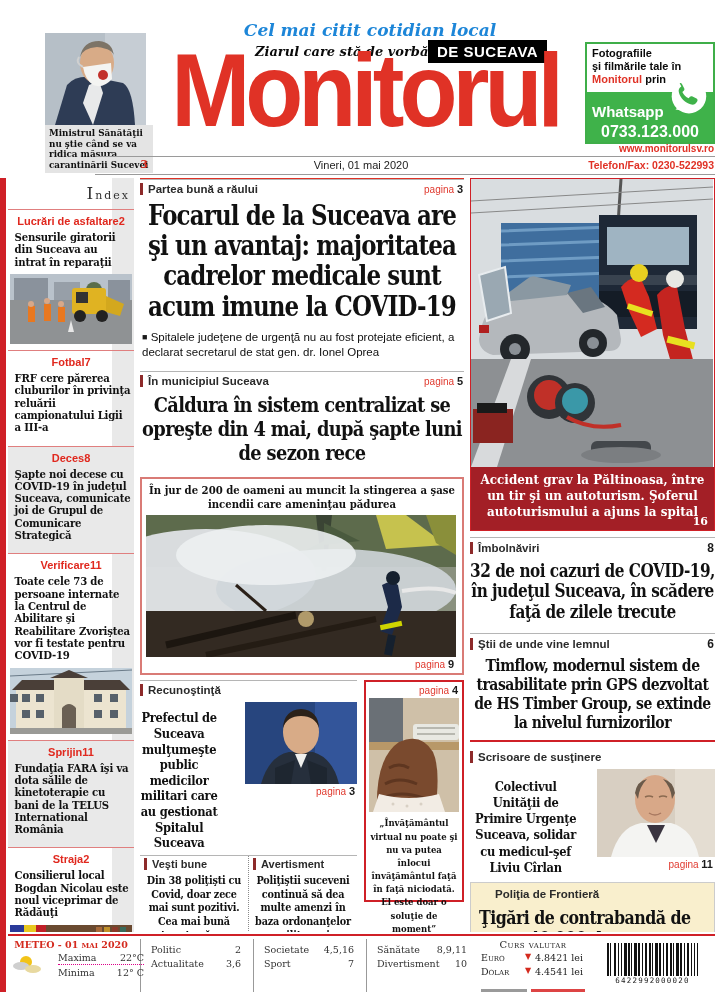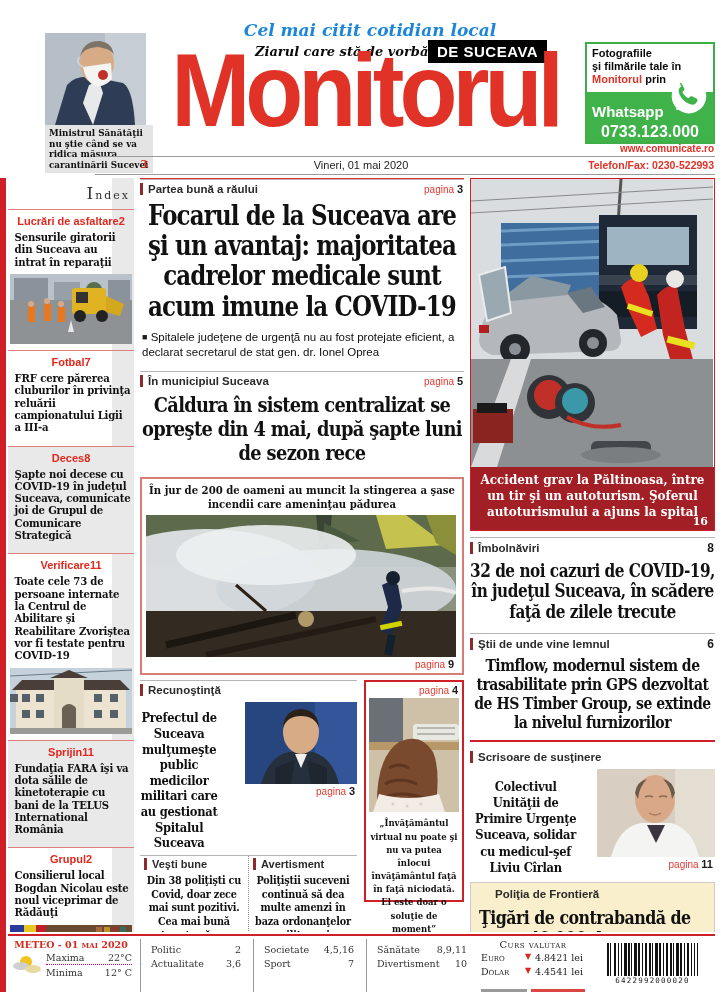--- a/index.html
+++ b/index.html
@@ -120,21 +120,21 @@
 .beige{margin-top:6px;background:#f9efcd;border:1px solid #ccc;padding:5px 8px 3px;height:92px;position:relative}
 .beige .kick{border-left:none;padding-left:16px}
 .beige-head{font-family:"DejaVu Serif",serif;font-weight:bold;font-size:18px;line-height:1.15;
   letter-spacing:-.6px;padding-top:8px}
 
 
 .footer{position:absolute;left:8px;top:934px;width:707px;height:58px;border-top:2.5px solid #cf2027;
   display:flex;align-items:stretch;padding-top:3px}
 .meteo{width:126px;position:relative;font-family:"DejaVu Serif",serif}
 .meteo-title{text-align:center;color:#d42a1e;font-weight:bold;font-size:9.5px;font-variant:small-caps}
-.meteo-row{display:flex;justify-content:space-between;font-size:9.5px;color:#333;padding:1.5px 0;width:86px;margin-left:38px}
+.meteo-row{display:flex;justify-content:space-between;font-size:9.5px;color:#333;padding:1.5px 0;width:86px;margin-left:50px}
 .meteo-row.dot{border-bottom:1px dotted #d08}
 .meteo-icon{position:absolute;left:4px;top:14px;width:32px;height:22px}
 .fcol{width:107px;border-left:1px solid #999;margin-left:6px;padding:3px 6px 0 10px;
   font-family:"DejaVu Serif",serif;font-size:9.5px;color:#333}
 .fcol-row{display:flex;justify-content:space-between;padding:1.5px 0}
 .curs{width:104px;margin-left:8px;position:relative;font-family:"DejaVu Serif",serif;padding-bottom:6px}
 .curs-title{text-align:center;font-size:10px;font-variant:small-caps;color:#222;letter-spacing:.5px}
 .curs-row{display:flex;font-size:9.5px;color:#222;padding:1.5px 0}
 .curs-row .nm{width:40px;font-variant:small-caps}
 .curs-row .ar{color:#d42a1e;font-size:8px;width:14px;text-align:center}
@@ -185,21 +185,21 @@
         <svg width="46" height="46" viewBox="0 0 48 48">
           <circle cx="25" cy="21" r="18" fill="#fff"></circle>
           <polygon points="11,35 18,28 24,37" fill="#fff"></polygon>
           <path d="M17 11c-2 1.2-3.2 3.2-2.6 5.8 1.3 6.2 6.8 11.7 13 13 2.6.6 4.6-.6 5.8-2.6l.6-1.2c.4-.9 0-1.9-.9-2.4l-4.7-2.4c-.8-.4-1.7-.1-2.2.5l-1.3 1.5c-2.9-1.4-5.2-3.7-6.6-6.6l1.5-1.3c.6-.5.9-1.4.5-2.2l-2.4-4.7c-.5-.9-1.5-1.3-2.4-.9z" fill="#3fb24a"></path>
         </svg>
       </div>
       <div class="wa-phone">0733.123.000</div>
     </div>
   </div>
 
-  <div class="site">www.comunicate.ro</div>
+  <div class="site">www.monitorulsv.ro</div>
   <div class="mline1"></div>
   <div class="mdate">Vineri, 01 mai 2020</div>
   <div class="fax">Telefon/Fax: 0230-522993</div>
   <div class="mline2"></div>
 
   <div class="redbar"></div>
   <div class="sb-strip"></div>
 
   <div class="sidebar">
     <div class="idx-title">Index</div>
@@ -283,21 +283,21 @@
     <div class="sb-item gray">
       <div class="sb-cat">
         <span>Sprijin</span>
         <span>11</span>
       </div>
       <div class="sb-head cx cx92">Fundaţia FARA îşi va dota sălile de kinetoterapie cu bani de la TELUS International România</div>
     </div>
 
     <div class="sb-item">
       <div class="sb-cat">
-        <span>Grupul</span>
+        <span>Straja</span>
         <span>2</span>
       </div>
       <div class="sb-head cx cx92">Consilierul local Bogdan Nicolau este noul viceprimar de Rădăuţi</div>
       <div class="sb-photo">
         <svg width="122" height="82" viewBox="0 0 122 82" preserveAspectRatio="none">
           <rect width="122" height="82" fill="#6a4a30"></rect>
           <rect x="0" y="0" width="14" height="50" fill="#2a3a9a"></rect>
           <rect x="14" y="0" width="12" height="50" fill="#e8c820"></rect>
           <rect x="26" y="0" width="10" height="50" fill="#c02028"></rect>
           <rect x="86" y="2" width="6" height="26" fill="#a86a3a"></rect>

